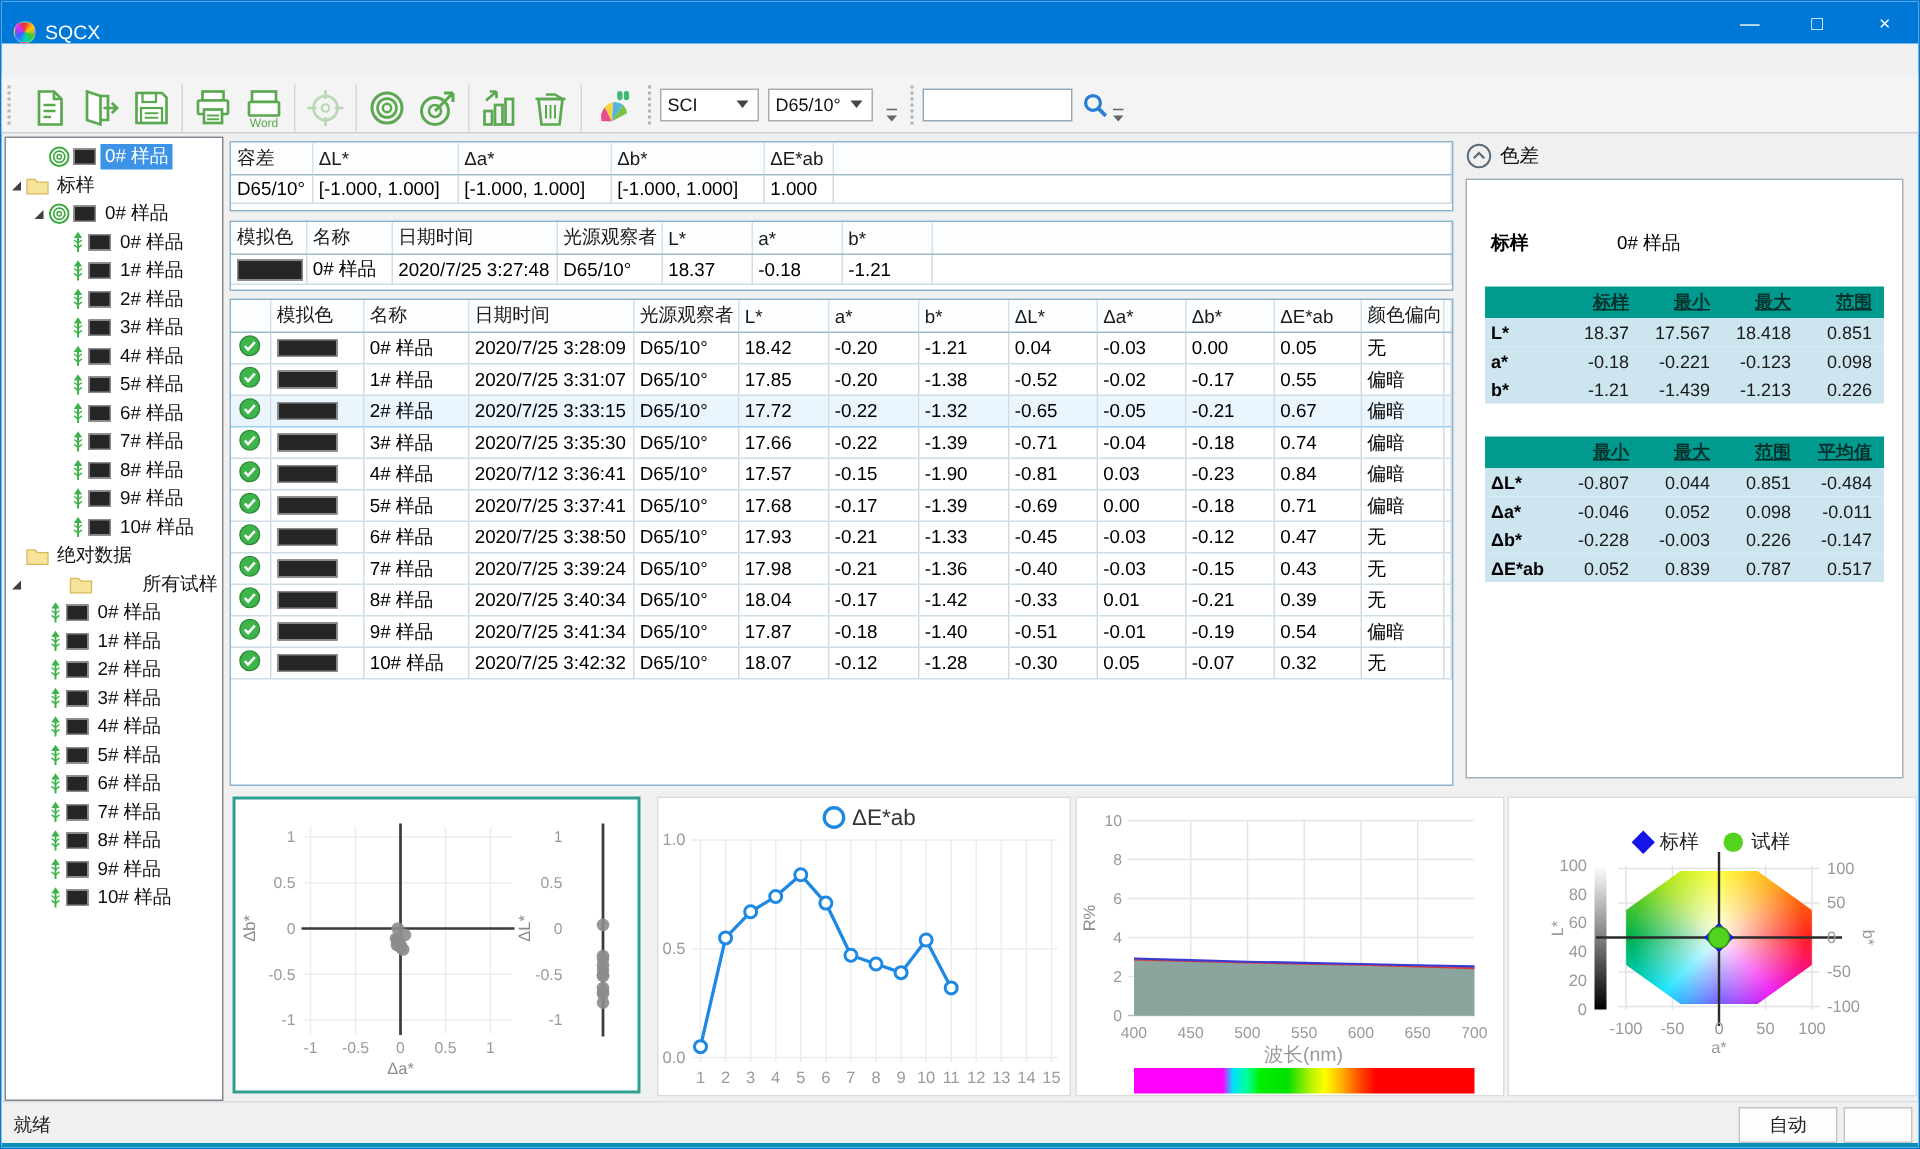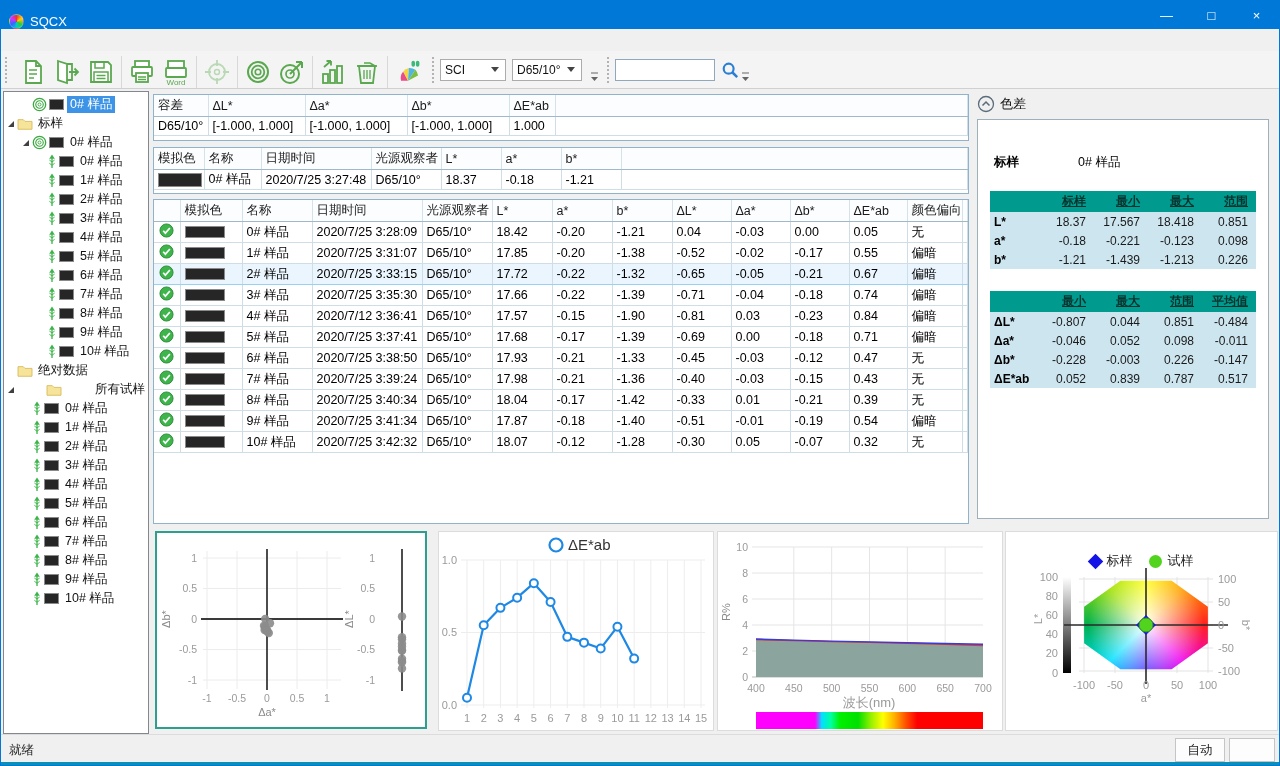--- a/index.html
+++ b/index.html
@@ -86,21 +86,21 @@
      background:conic-gradient(from 0deg,#ffff00,#ffa000 12.5%,#ff2020 25%,#f000f0 37.5%,#5030ff 50%,#00e0ff 62.5%,#00b050 75%,#a0e000 87.5%,#ffff00);
      clip-path:polygon(96.2% 30.9%,69.1% 3.8%,30.9% 3.8%,3.8% 30.9%,3.8% 69.1%,30.9% 96.2%,69.1% 96.2%,96.2% 69.1%);}
   .octagon::after{content:"";position:absolute;inset:0;background:radial-gradient(circle at 50% 50%,rgba(255,255,255,.97) 0%,rgba(255,255,255,.55) 30%,rgba(255,255,255,0) 70%);}
   .lbar{position:absolute;left:57px;top:45px;width:8px;height:96px;background:linear-gradient(#ffffff,#000000);z-index:2;}
   .abs-svg{position:absolute;left:0;top:0;z-index:1;}
   .abs-svg.top{z-index:3;pointer-events:none;}
 
   
   .statusbar{position:absolute;left:0;top:733px;width:100%;height:30px;background:#f0f0f0;border-top:1px solid #dcdcdc;font-size:12.5px;color:#222;}
   .status-text{position:absolute;left:8px;top:7px;}
-  .auto-btn{position:absolute;right:54px;top:3px;width:50px;height:24px;background:#fdfdfd;border:1px solid #c5c5c5;display:flex;align-items:center;justify-content:center;font-size:12.5px;}
+  .auto-btn{position:absolute;right:54px;top:3px;width:66px;height:24px;background:#fdfdfd;border:1px solid #c5c5c5;display:flex;align-items:center;justify-content:center;font-size:12.5px;}
   .status-extra{position:absolute;right:4px;top:3px;width:46px;height:24px;background:#fdfdfd;border:1px solid #c5c5c5;}
   .bottom-strip{position:absolute;left:0;bottom:0;width:100%;height:3px;background:#0a90b8;}
 </style>
 </head>
 <body>
 
 <div class="window">
 
   <div class="titlebar">
     <span class="logo"></span>

